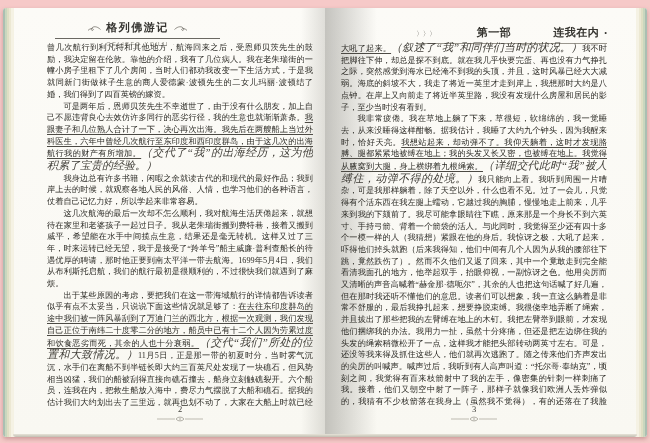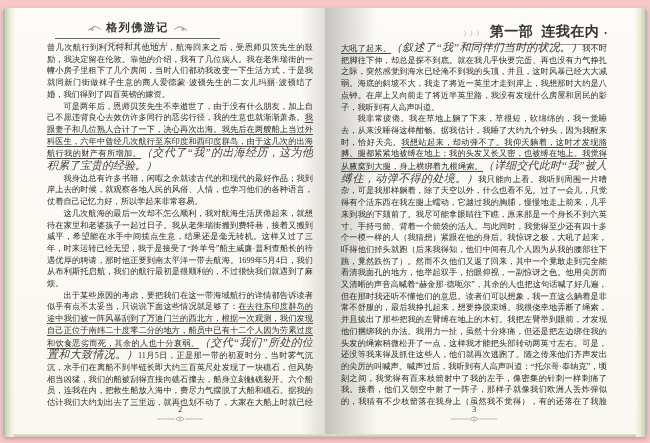--- a/index.html
+++ b/index.html
@@ -55,21 +55,21 @@
   .head-sub-row .dot{font-size:6px;color:#8a887f;}
 
   
   .head-right{
     position:absolute;right:29px;top:14px;text-align:right;
     border-bottom:1px solid #9a978e;padding-bottom:3px;color:#3a3935;
   }
   .head-right .arrows{font-size:7px;color:#55534d;letter-spacing:-0.5px;margin-right:3px;}
   .head-right .part,.head-right .part-title{
     font-family:"Liberation Sans","DejaVu Sans",sans-serif;
-    font-weight:bold;font-size:14px;color:#35342f;letter-spacing:.5px;
+    font-weight:bold;font-size:11px;color:#35342f;letter-spacing:.5px;margin-left:34px;
   }
   .head-right .part{margin-right:4px;}
   .head-right .bullet{font-size:8px;color:#35342f;margin-left:1px;}
 
   
   .text-body{
     position:absolute;top:34px;height:366px;width:266px;overflow:hidden;
     text-align:justify;font-size:8.2px;line-height:11.7px;color:#2b2a25;
   }
   .page-left .text-body{left:33px;}
@@ -140,21 +140,21 @@
 
   <div class="page page-right">
     <div class="head-right">
       <span class="arrows">〉〉〉</span>
       <span class="part">第一部</span>
       <span class="part-title">连我在内</span>
       <span class="bullet">•</span>
     </div>
 
     <div class="text-body" id="right-text">
-        <p class=""><span class="seg-underline">大吼了起来。</span><span class="seg-annotation">（叙述了“我”和同伴们当时的状况。）</span><span class="seg-normal">我不时把脚往下伸，却总是探不到底。就在我几乎快要完蛋、再也没有力气挣扎之际，突然感觉到海水已经淹不到我的头顶，并且，这时风暴已经大大减弱。海底的斜坡不大，我走了将近一英里才走到岸上，我想那时大约是八点钟。在岸上又向前走了将近半英里路，我没有发现什么房屋和居民的影子，我听到有人高声叫道。</span></p>
+        <p class=""><span class="seg-underline">大吼了起来。</span><span class="seg-annotation">（叙述了“我”和同伴们当时的状况。）</span><span class="seg-normal">我不时把脚往下伸，却总是探不到底。就在我几乎快要完蛋、再也没有力气挣扎之际，突然感觉到海水已经淹不到我的头顶，并且，这时风暴已经大大减弱。海底的斜坡不大，我走了将近一英里才走到岸上，我想那时大约是八点钟。在岸上又向前走了将近半英里路，我没有发现什么房屋和居民的影子，至少当时没有看到。</span></p>
         <p class="indent"><span class="seg-normal">我非常疲倦。我在草地上躺了下来，草很短，软绵绵的，我一觉睡去，从来没睡得这样酣畅。据我估计，我睡了大约九个钟头，因为我醒来时，恰好天亮。</span><span class="seg-underline">我想站起来，却动弹不了。我仰天躺着，这时才发现胳膊、腿都紧紧地被缚在地上；我的头发又长又密，也被缚在地上。我觉得从腋窝到大腿，身上横绑着九根绳索。</span><span class="seg-annotation">（详细交代此时“我”被人缚住，动弹不得的处境。）</span><span class="seg-normal">我只能向上看。我听到周围一片嘈杂，可是我那样躺着，除了天空以外，什么也看不见。过了一会儿，只觉得有个活东西在我左腿上蠕动，它越过我的胸脯，慢慢地走上前来，几乎来到我的下颏前了。我尽可能拿眼睛往下瞧，原来那是一个身长不到六英寸、手持弓箭、背着一个箭袋的活人。与此同时，我觉得至少还有四十多个一模一样的人（我猜想）紧跟在他的身后。我惊讶之极，大吼了起来，吓得他们掉头就跑（后来我得知，他们中间有几个人因为从我的腰部往下跳，竟然跌伤了）。然而不久他们又返了回来，其中一个竟敢走到完全能看清我面孔的地方，他举起双手，抬眼仰视，一副惊讶之色。他用尖厉而又清晰的声音高喊着“赫金那·德呃尔”，其余的人也把这句话喊了好几遍，但在那时我还听不懂他们的意思。读者们可以想象，我一直这么躺着是非常不舒服的，最后我挣扎起来，想要挣脱束缚。我很侥幸地弄断了绳索，并且拔出了那些把我的左臂缚在地上的木钉。我把左臂举到眼前，才发现他们捆绑我的办法。我用力一扯，虽然十分疼痛，但还是把左边绑住我的头发的绳索稍微松开了一点，这样我才能把头部转动两英寸左右。可是，还没等我来得及抓住这些人，他们就再次逃跑了。随之传来他们齐声发出的尖厉的叫喊声。喊声过后，我听到有人高声叫道：“托尔哥·奉纳克”，顷刻之间，我觉得有百来枝箭射中了我的左手，像密集的针刺一样刺痛了我。接着，他们又朝空中射了一阵子，那样子就像我们欧洲人丢炸弹似的，我猜有不少枝箭落在我身上（虽然我不觉得），有的还落在了我脸上，我就赶紧用左手捂住了脸。这一阵箭雨过去之后，我痛苦地呻吟起来，接着我又挣扎着要脱身，他们又放了一阵比刚才还要密集的箭，有些还要用矛刺我的腰部，幸亏我穿着一件紧身皮衣，他们刺不进去。</span></p>
       </div>
 
     <div class="footer">
       <div class="folio">3</div>
       <svg width="46" height="8" viewBox="0 0 46 8">
         <line x1="0" y1="4" x2="18" y2="4" stroke="#a3a096" stroke-width="0.7"></line>
         <path d="M19 4 C21 1.5 25 1.5 27 4 C25 6.5 21 6.5 19 4 Z M22 4 h2" fill="none" stroke="#8f8c82" stroke-width="0.7"></path>
         <line x1="28" y1="4" x2="46" y2="4" stroke="#a3a096" stroke-width="0.7"></line>
       </svg>

